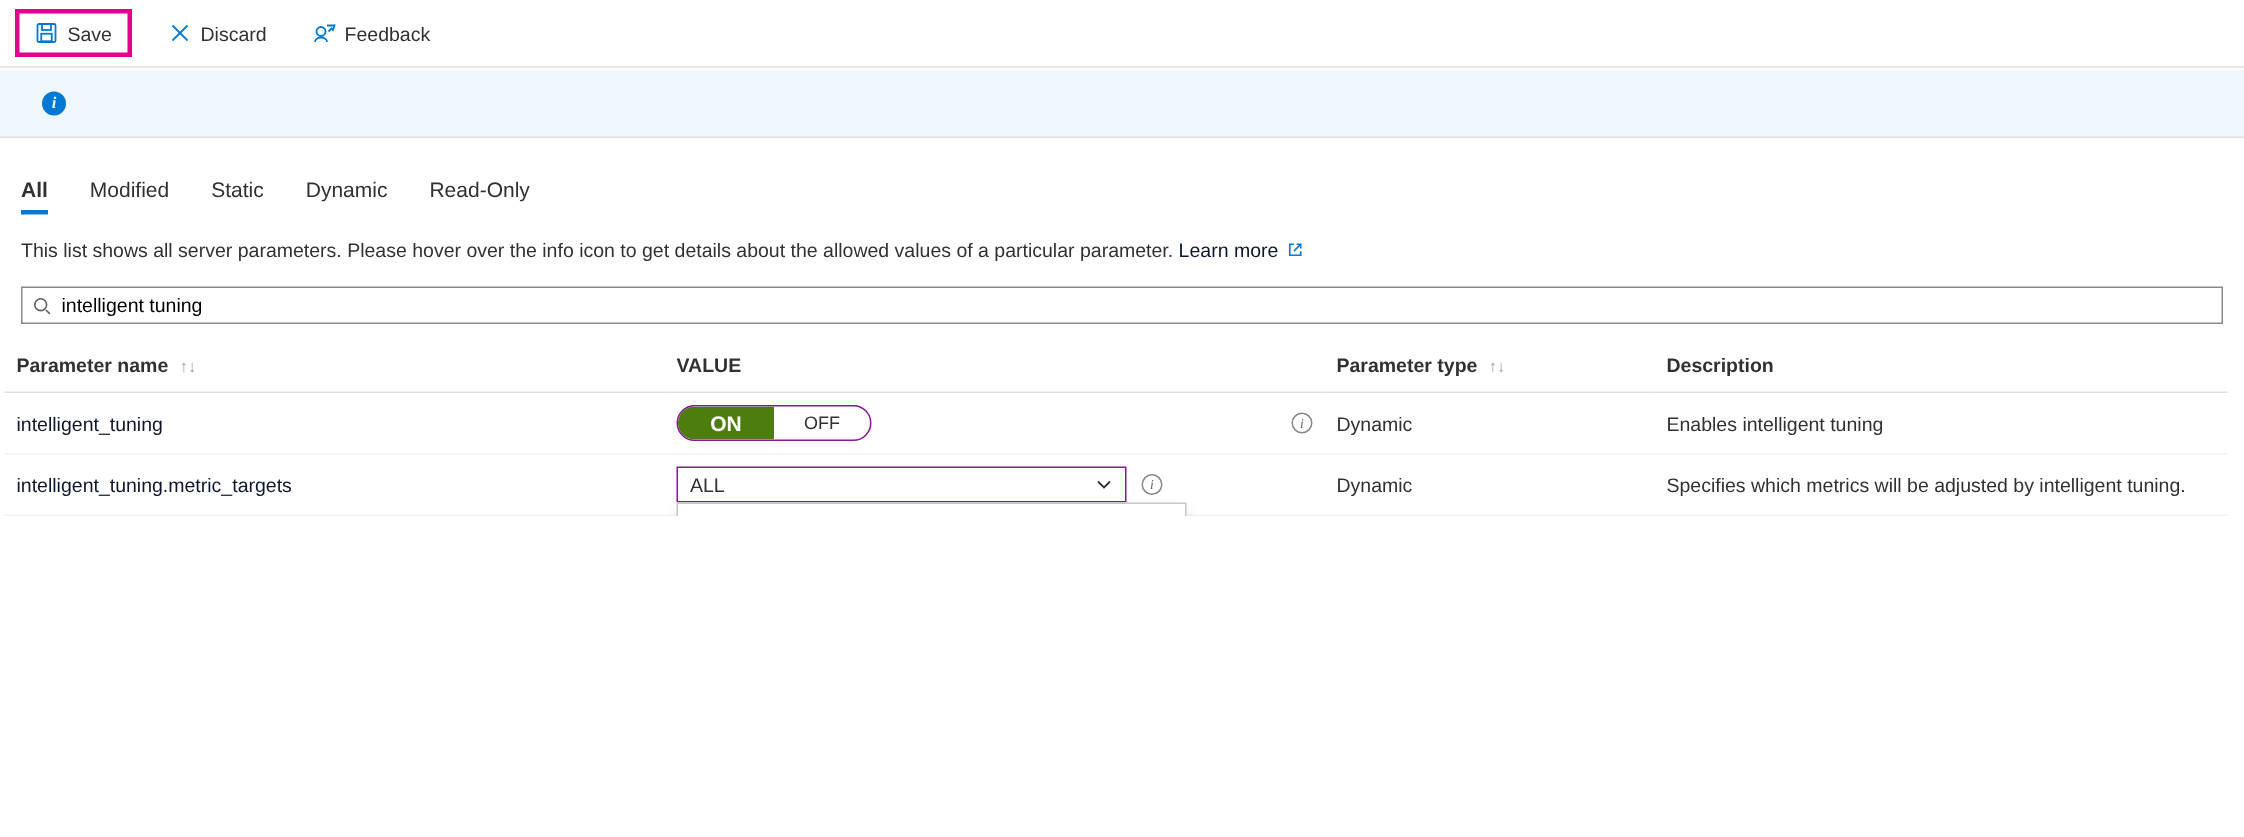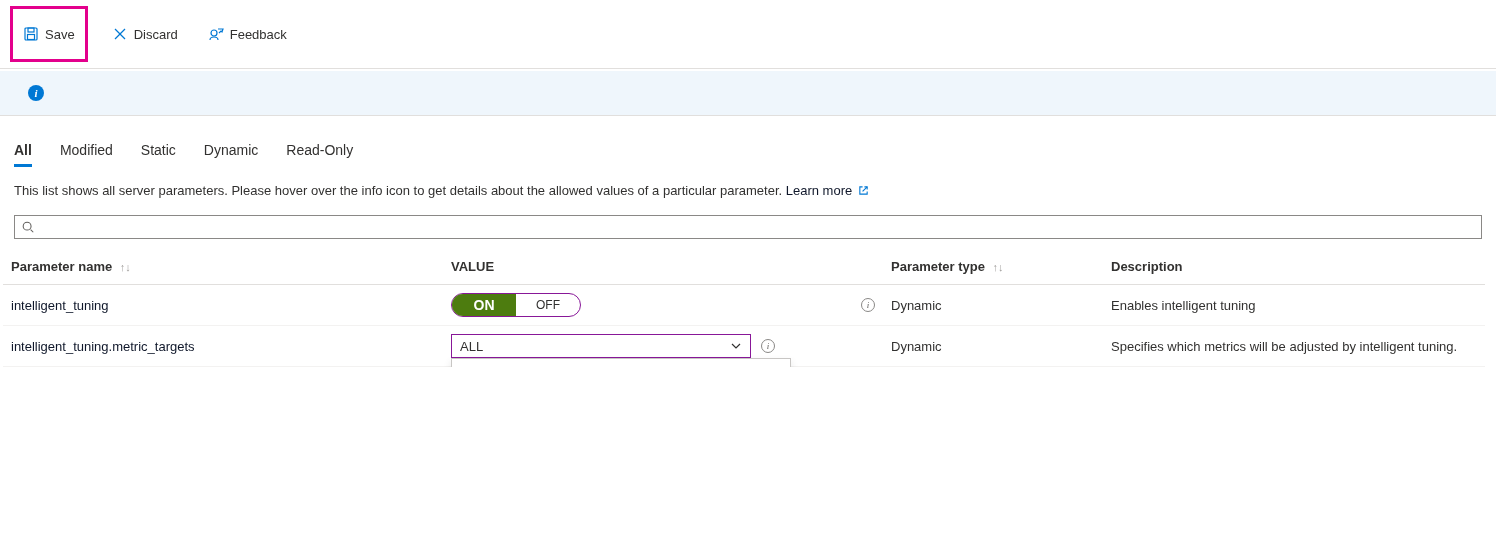--- a/index.html
+++ b/index.html
@@ -1,19 +1,19 @@
 <!DOCTYPE html>
 <html><head>
 <meta charset="utf-8">
 <style>
   * { box-sizing: border-box; margin: 0; padding: 0; }
   body { font-family: "Segoe UI", -apple-system, sans-serif; font-size: 13px; color: #323130; background: #fff; width: 1496px; }
   .toolbar { display: flex; align-items: center; padding: 6px 10px; gap: 18px; border-bottom: 1px solid #e1dfdd; }
   .tool-btn { display: flex; align-items: center; gap: 6px; background: none; border: none; cursor: pointer; font-size: 13px; color: #323130; padding: 4px 6px; }
-  .tool-btn.highlighted { border: 3px solid #e3008c; padding: 17px 10px; }
+  .tool-btn.highlighted { border: 3px solid #e3008c; padding: 5px 10px; }
   .tool-btn .ico { width: 16px; height: 16px; display: flex; align-items: center; justify-content: center; }
   .tool-btn .ico svg { width: 16px; height: 16px; }
   .info-bar { background: #eff6fc; display: flex; align-items: center; gap: 10px; padding: 14px 20px 14px 28px; border-bottom: 1px solid #e1dfdd; margin-top: 2px; }
   .info-bar .info-ico { width: 16px; height: 16px; background: #0078d4; border-radius: 50%; color: #fff; display:flex;align-items:center;justify-content:center;font-weight:bold;font-size:11px;font-style:italic;font-family:serif; }
   .tabs { display: flex; gap: 28px; padding: 26px 14px 0 14px; }
   .tab { font-size: 14px; color: #323130; padding-bottom: 6px; cursor: pointer; border-bottom: 3px solid transparent; }
   .tab.active { border-bottom: 3px solid #0078d4; font-weight: 600; }
   .helper { padding: 16px 14px 0 14px; font-size: 13px; color: #323130; }
   .helper a { color: #0078d4; text-decoration: none; }
   .helper .ext-ico { display:inline-block; vertical-align: -1px; margin-left: 2px;}
@@ -105,20 +105,21 @@
   </a>
 </div>
 
 <div class="search-wrap">
   <span class="magnify">
     <svg viewBox="0 0 16 16" fill="none" stroke="#605e5c" stroke-width="1.2">
         <circle cx="7" cy="7" r="4.5"></circle>
         <line x1="11" y1="11" x2="14" y2="14"></line>
       </svg>
   </span>
+  <input type="text" value="intelligent tuning" style="">
 </div>
 
 <table class="params">
   <thead>
     <tr>
       <th class="col-name">
         <span>Parameter name</span>
         <span class="sort-ico">↑↓</span>
       </th>
       <th class="col-value">

